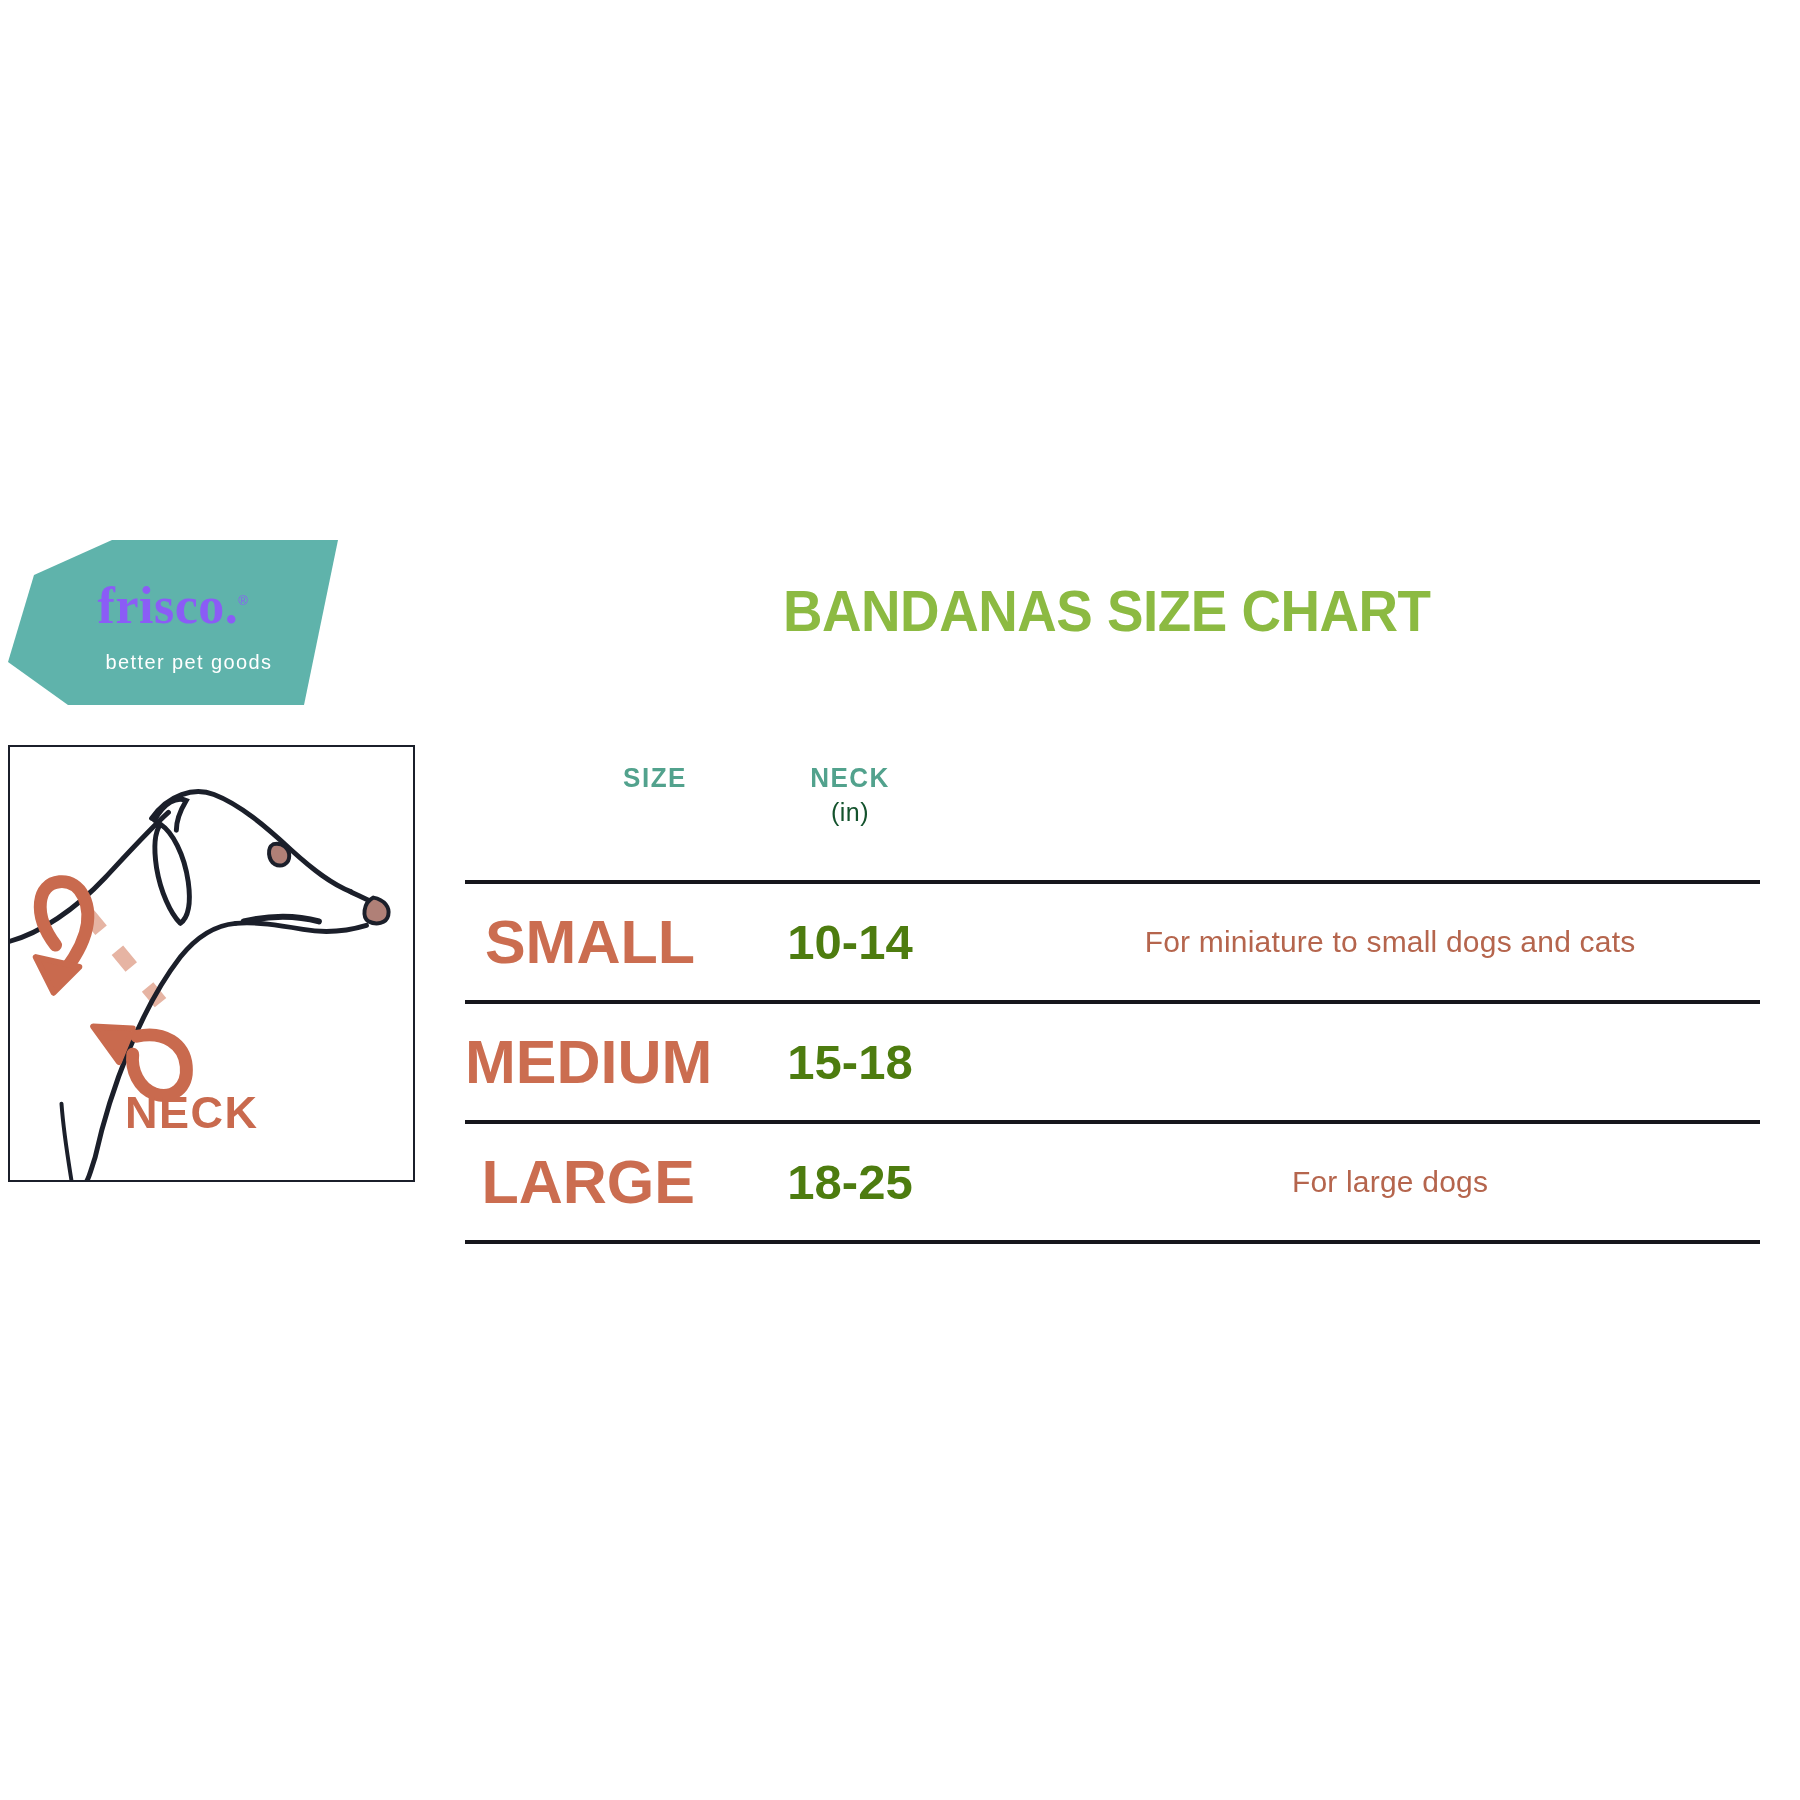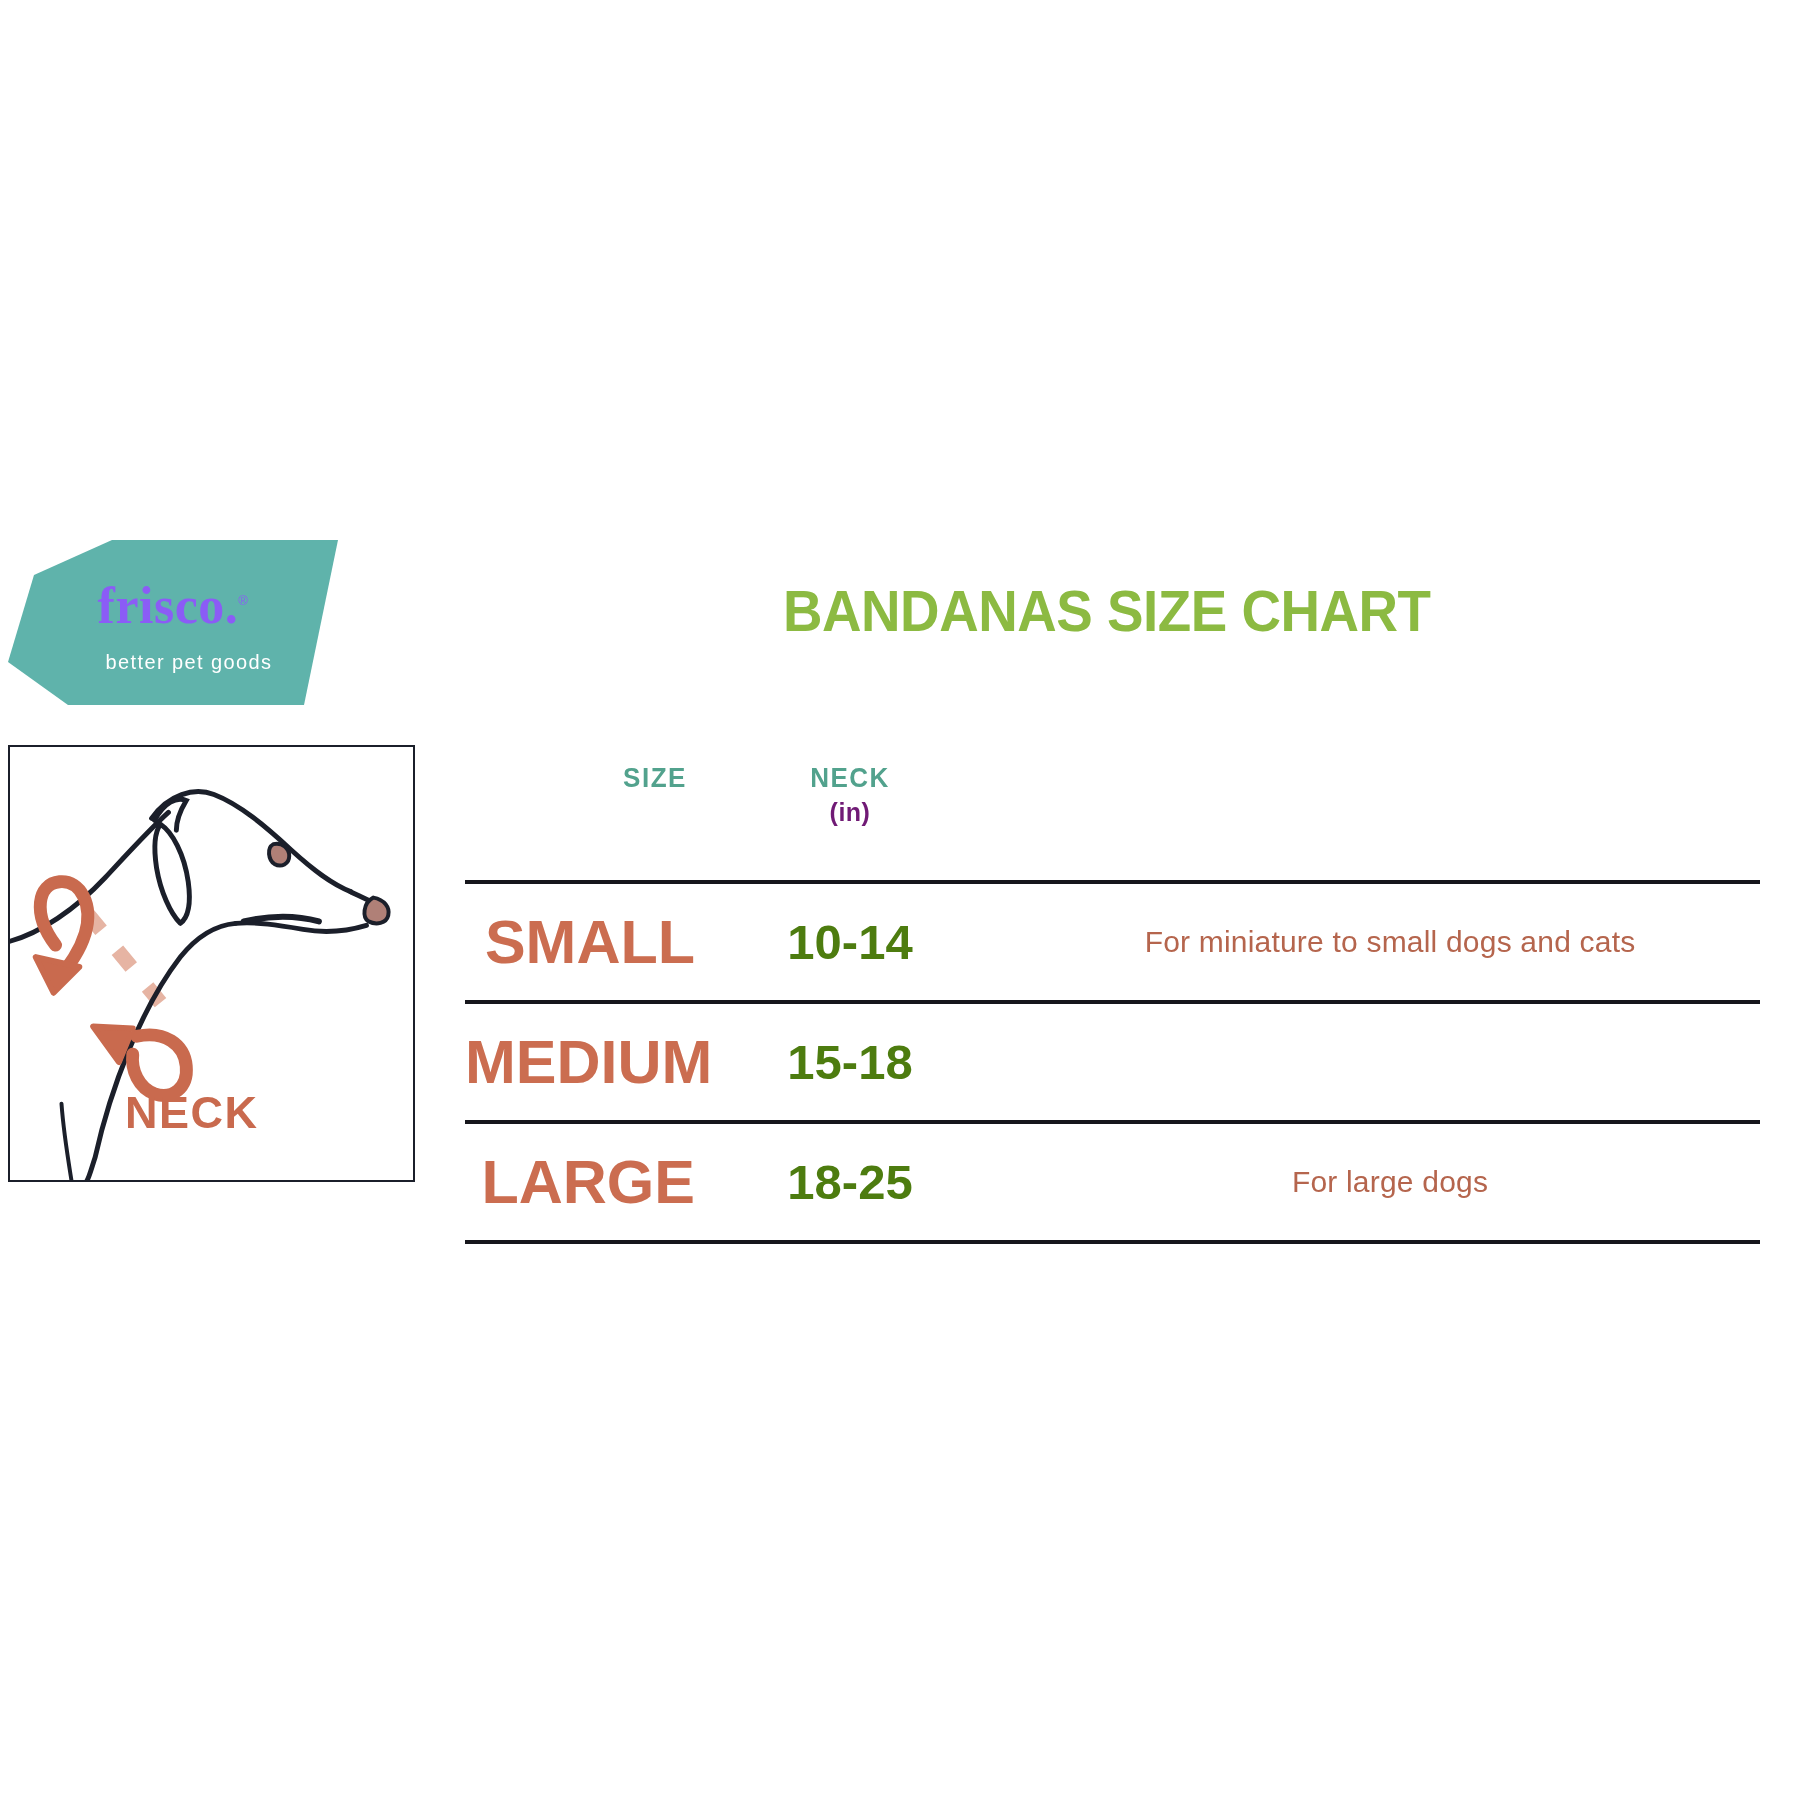--- a/index.html
+++ b/index.html
@@ -147,22 +147,22 @@
     font-weight: 700;
     color: #52a28d;
     letter-spacing: 1.6px;
     line-height: 1.25;
     transform: scaleX(0.93);
     transform-origin: center top;
   }
   .head-unit {
     font-family: "Liberation Sans", sans-serif;
     font-size: 25px;
-    font-weight: 700;
-    color: #701a75;
+    font-weight: 400;
+    color: #14532d;
     letter-spacing: 0.5px;
     line-height: 1.4;
   }
   .rule {
     height: 0;
     border-top: 4px solid #16161c;
     width: 100%;
   }
   .table-row {
     display: flex;

